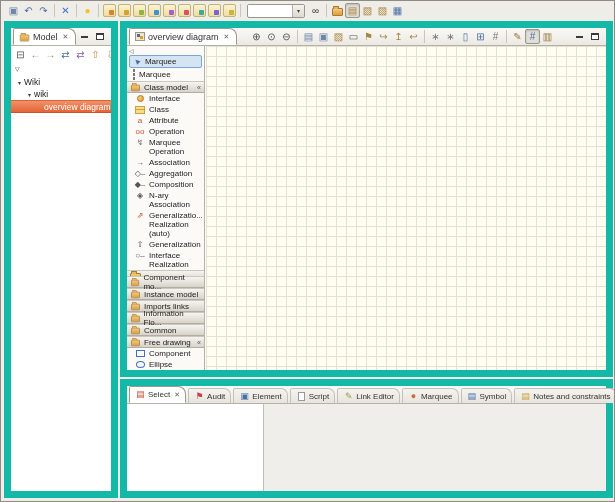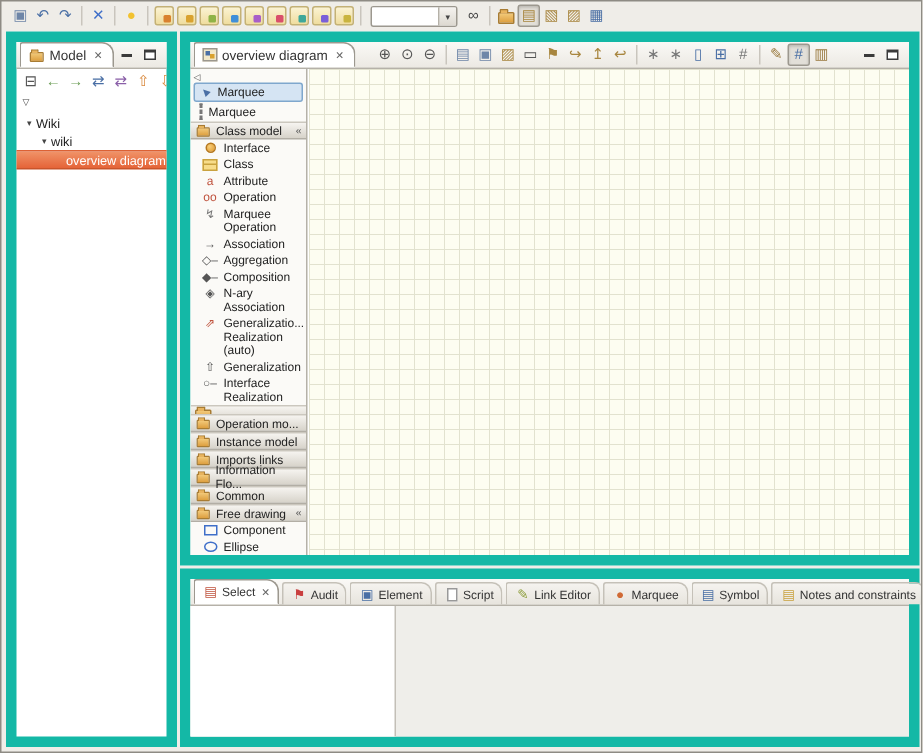--- a/index.html
+++ b/index.html
@@ -426,21 +426,21 @@
               <div>Realization</div>
             </div>
           </div>
           <div class="sliver">
             <div class="pal-drawer">
               <span class="folder-ic"></span>
             </div>
           </div>
           <div class="pal-drawer">
             <span class="folder-ic" style="transform: scale(0.8);"></span>
-            <span>Operation mo...</span>
+            <span>Component mo...</span>
           </div>
           <div class="pal-drawer">
             <span class="folder-ic" style="transform: scale(0.8);"></span>
             <span>Instance model</span>
           </div>
           <div class="pal-drawer">
             <span class="folder-ic" style="transform: scale(0.8);"></span>
             <span>Imports links</span>
           </div>
           <div class="pal-drawer">

